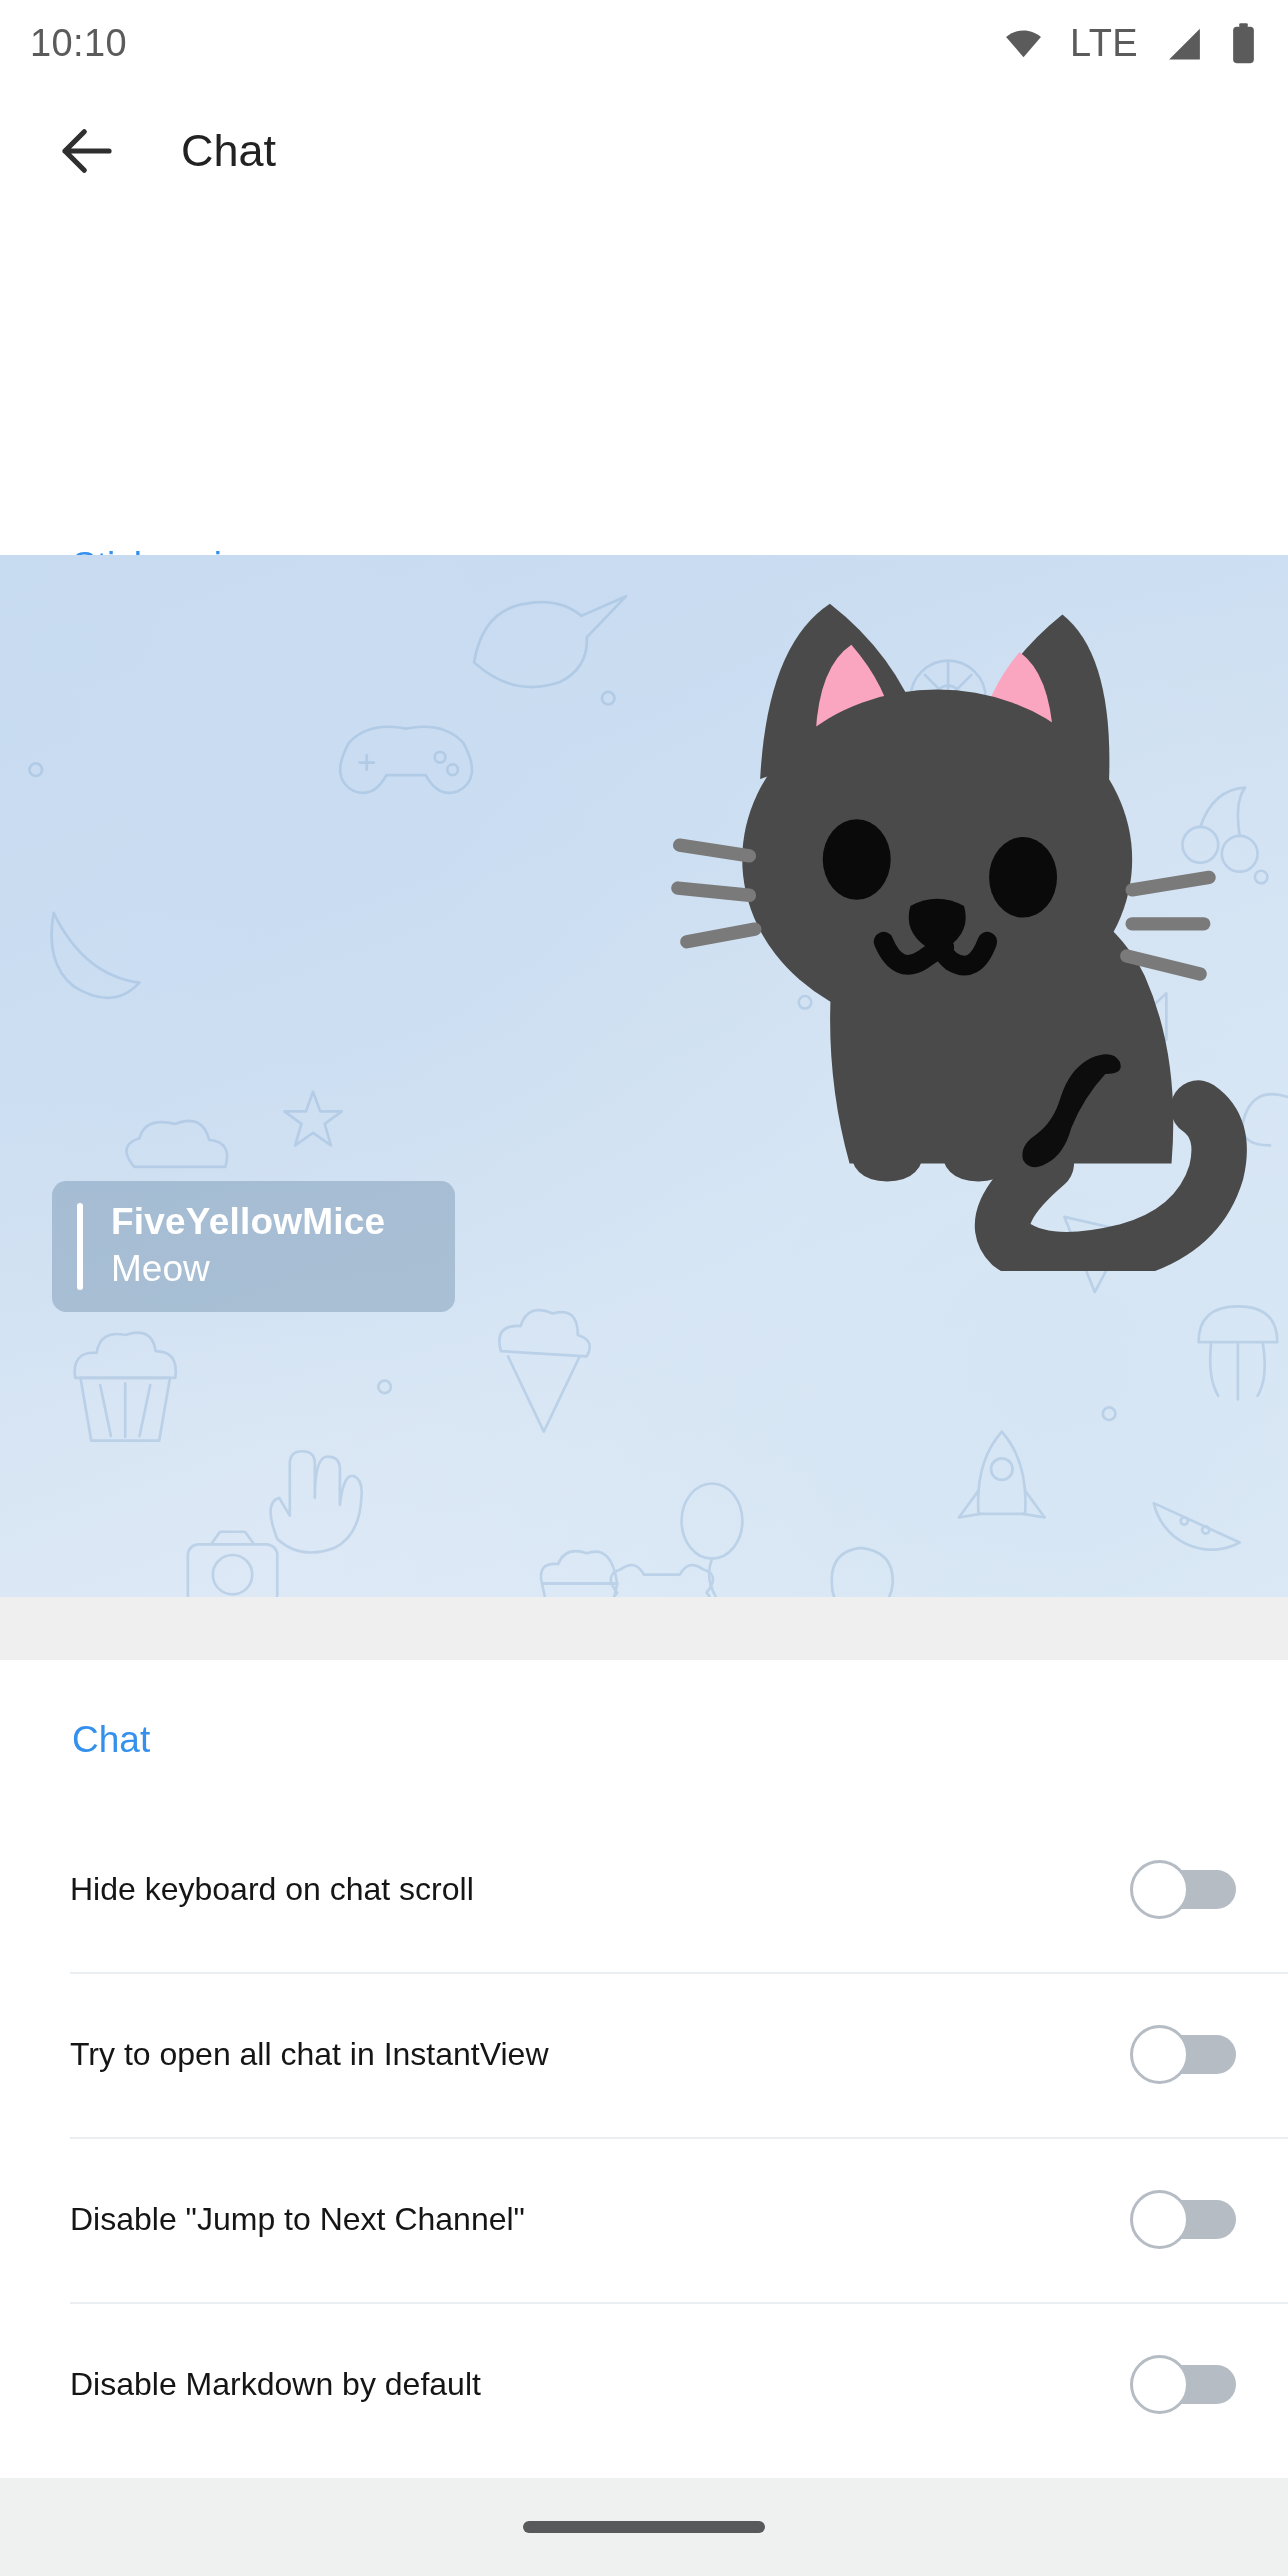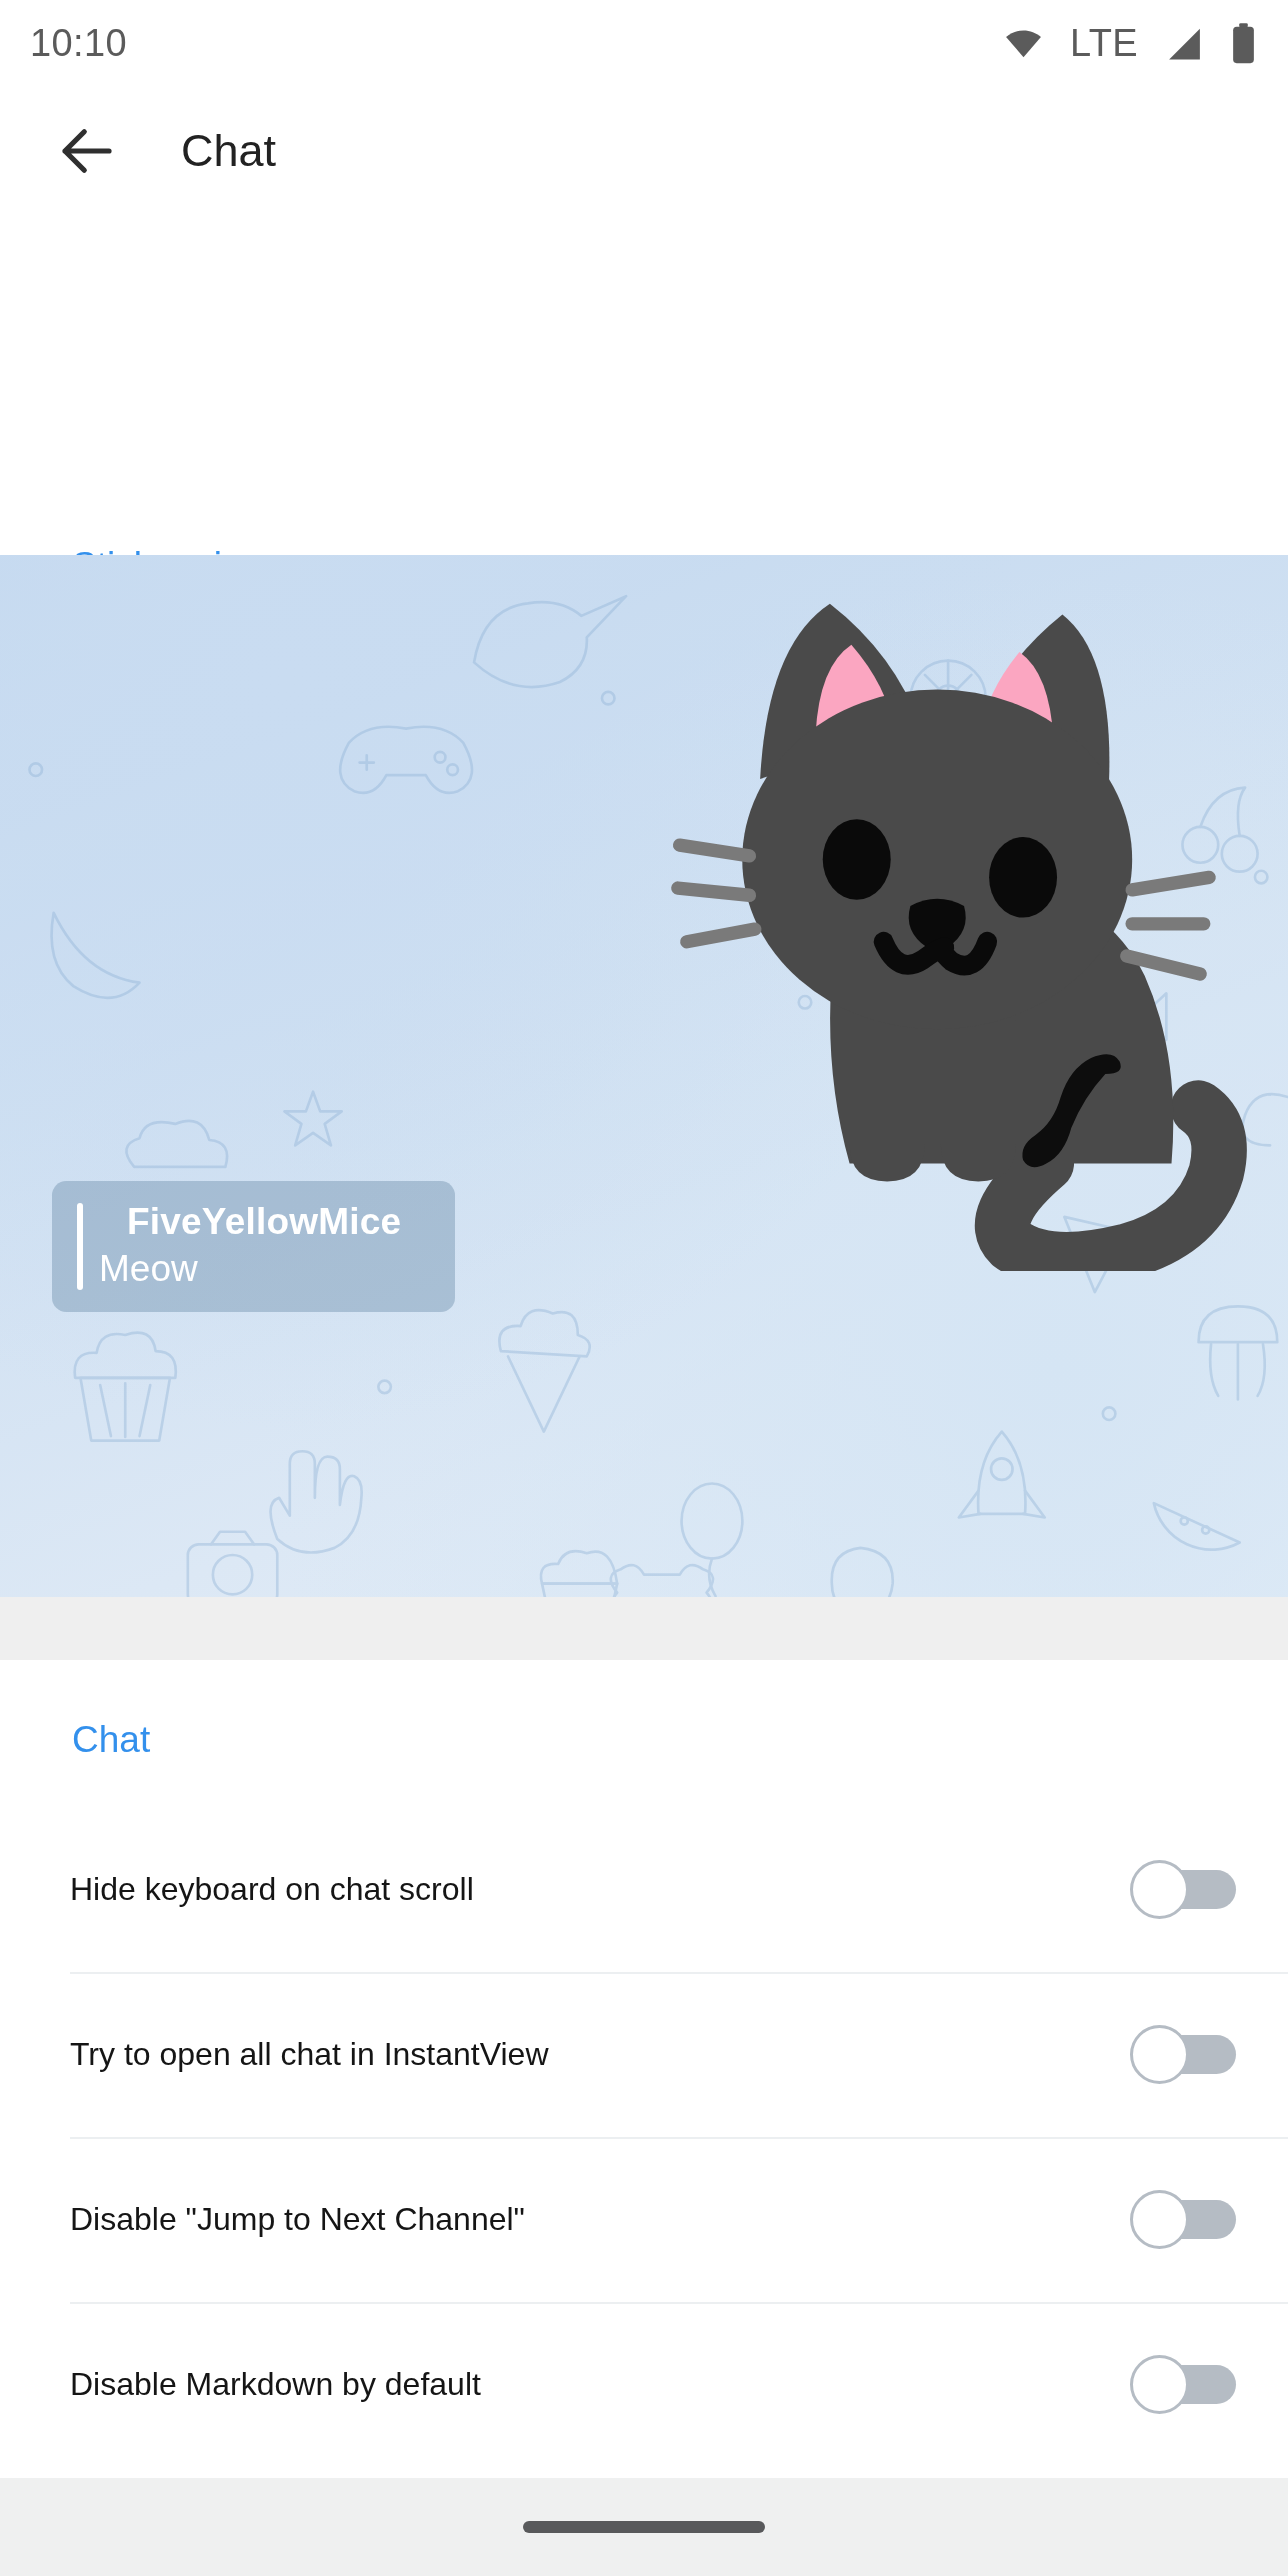--- a/index.html
+++ b/index.html
@@ -83,24 +83,24 @@
     background:rgba(108,140,170,0.42);
     border-radius:14.3px;
     padding:19.7px 25px 21.5px 27px;
     min-width:403px;
   }
   .quote-float .bar {
     position:absolute; left:25px; top:21.5px; bottom:21.5px;
     width:6.3px; background:#ffffff; border-radius:3.6px;
   }
   .quote-float .qname {
-    margin-left:48px; font-size:37px; color:#ffffff; font-weight:700; letter-spacing:0.2px;
+    margin-left:32px; font-size:37px; color:#ffffff; font-weight:700; letter-spacing:0.2px;
   }
   .quote-float .qtext {
-    margin-left:20px; font-size:37px; color:#ffffff; font-weight:400; margin-top:5.4px;
+    margin-left:32px; font-size:37px; color:#ffffff; font-weight:400; margin-top:5.4px;
   }
 
   
   .gap-band {
     position:absolute; top:1597px; left:0; width:1288px; height:63px;
     background:#efefef;
   }
 
   
   .list-area { position:absolute; top:1660px; left:0; width:1288px; height:916px; background:#ffffff; }

